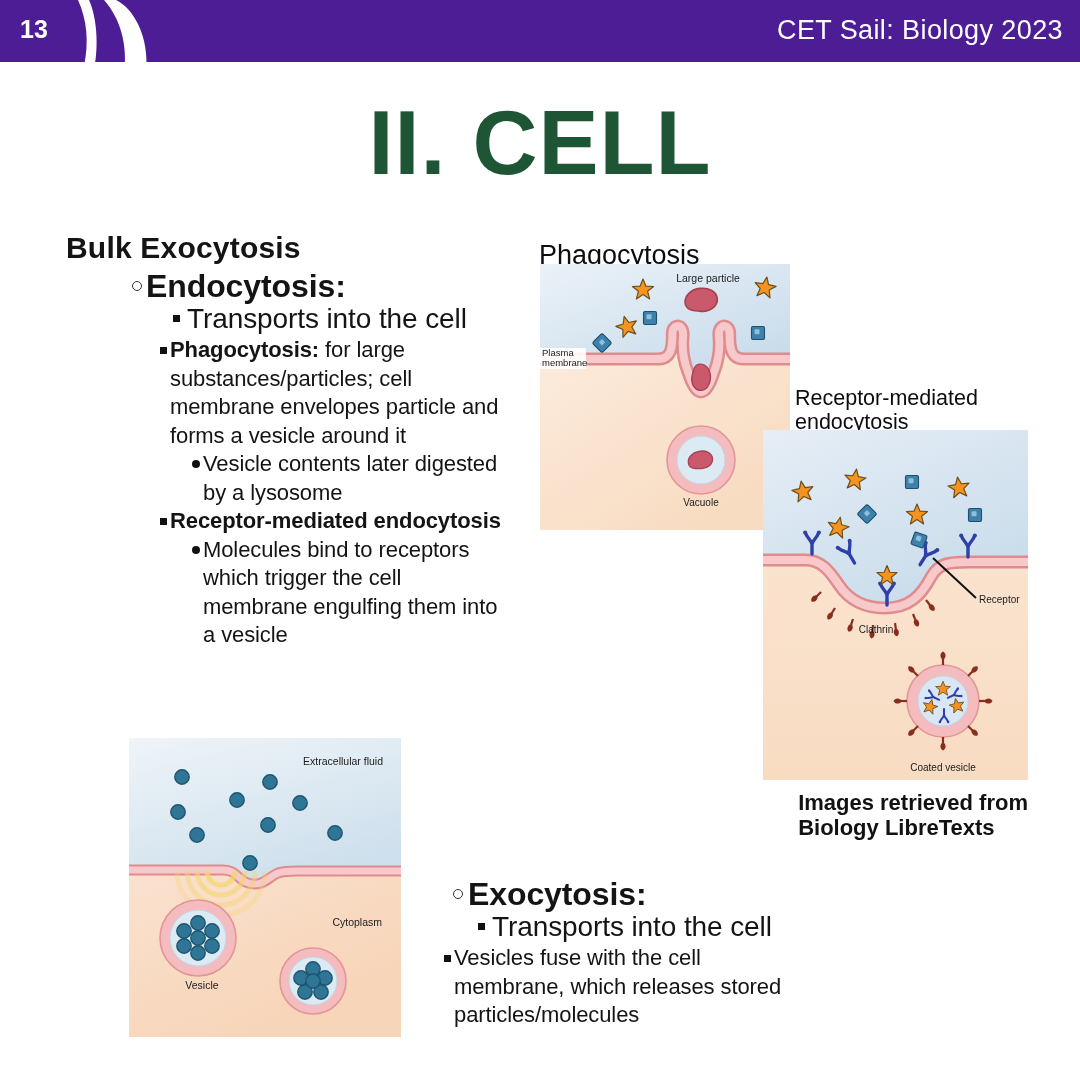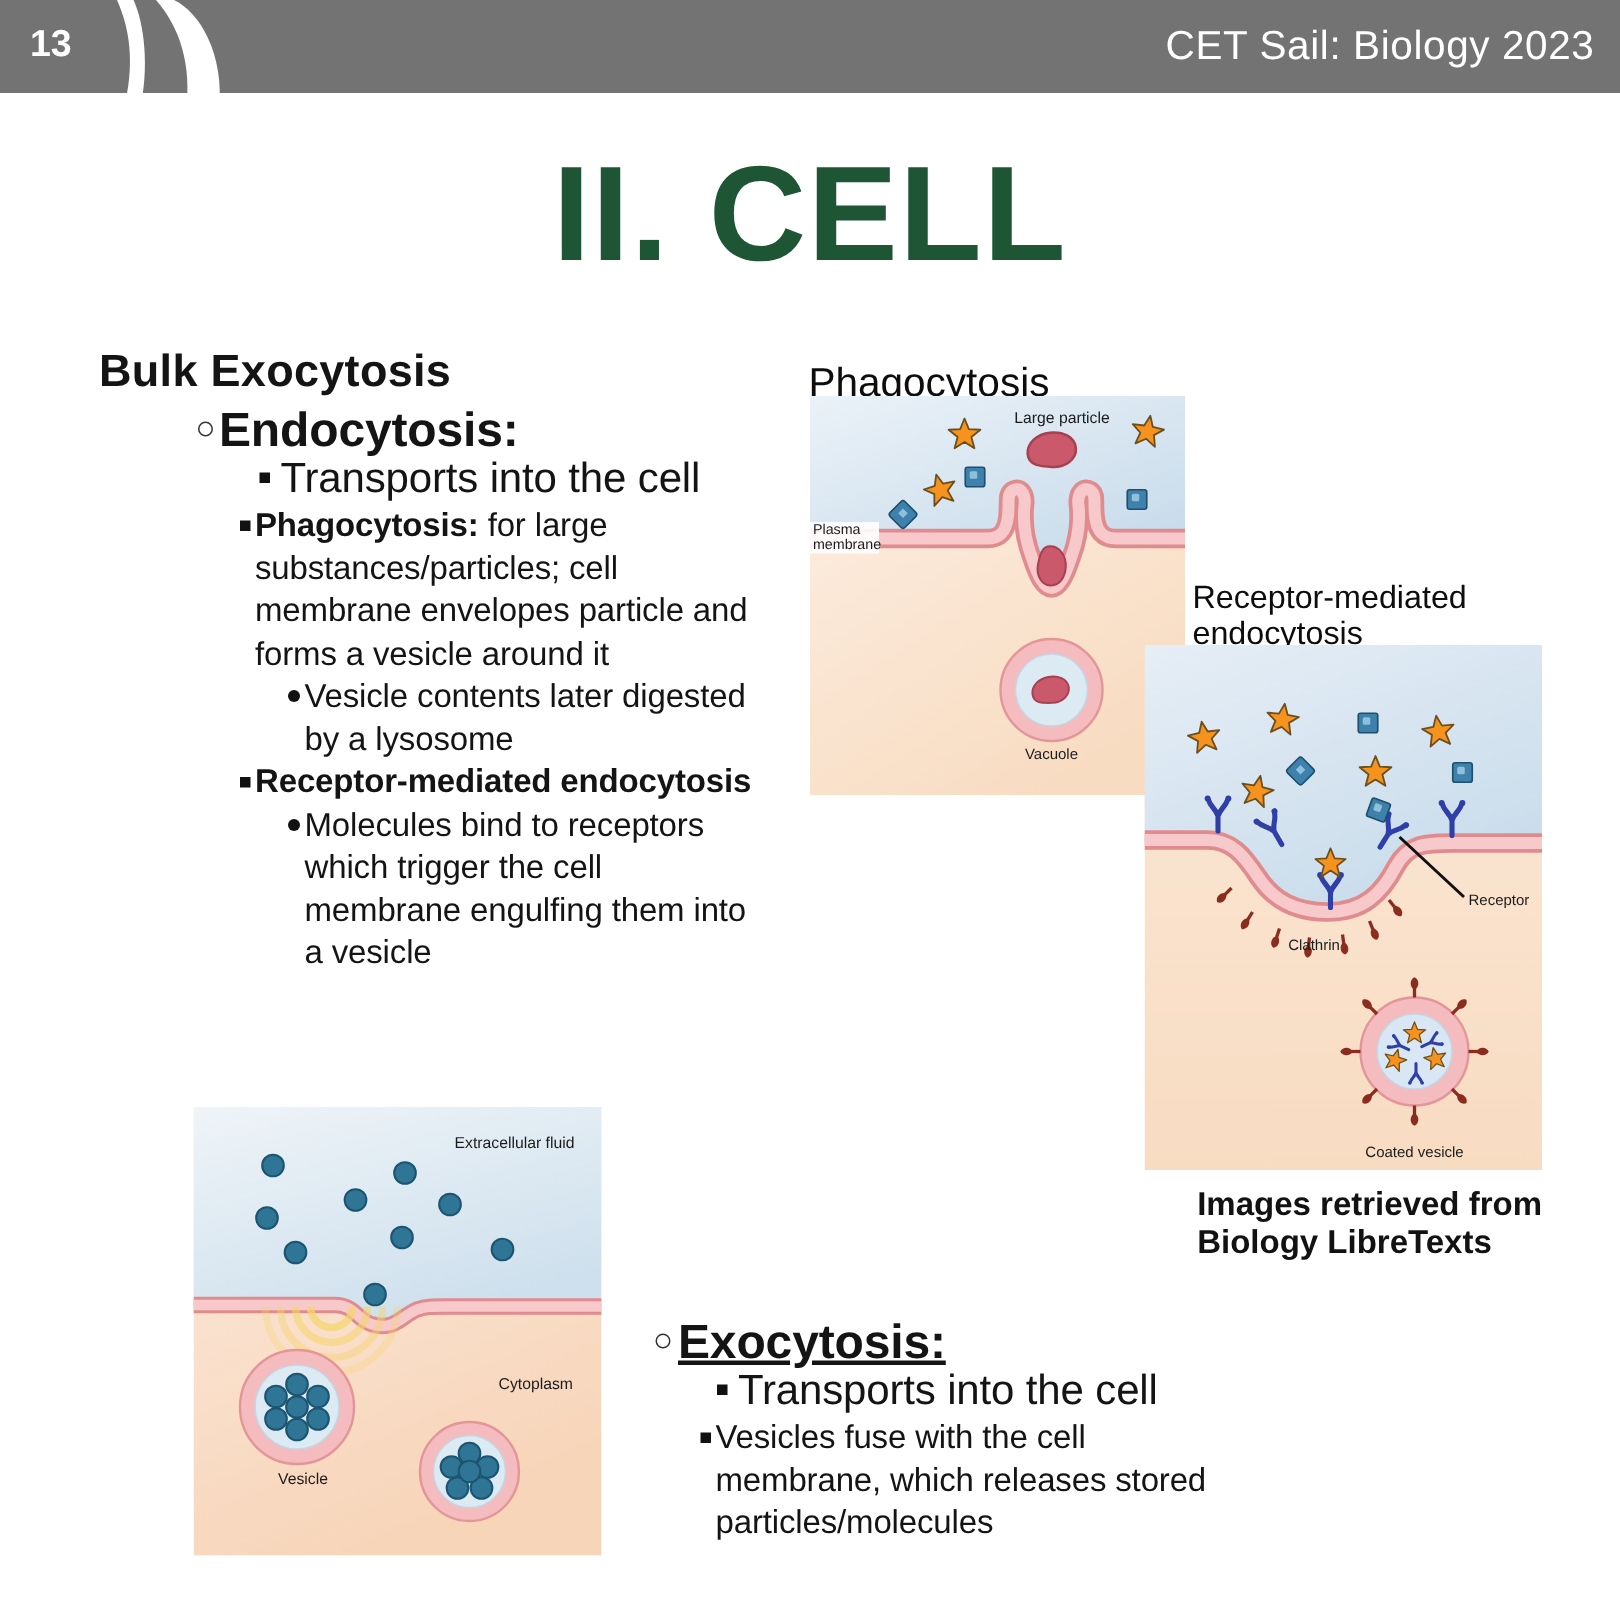--- a/index.html
+++ b/index.html
@@ -1,41 +1,41 @@
 <!DOCTYPE html>
 <html><head>
 <meta charset="utf-8">
 <style>
   html,body{margin:0;padding:0;background:#e8e8e8;}
   #page{position:relative;width:1080px;height:1080px;background:#ffffff;overflow:hidden;
         font-family:"Liberation Sans",sans-serif;color:#141414;margin:0 auto;}
 
   
-  .header{position:absolute;left:0;top:0;width:1080px;height:62px;background:#737373;}
+  .header{position:absolute;left:0;top:0;width:1080px;height:62px;background:#4c1d95;}
   .page-num{position:absolute;left:20px;top:15px;font-size:25px;font-weight:bold;color:#fff;}
   .header-title{position:absolute;right:17px;top:15px;font-size:27px;font-weight:500;color:#fff;letter-spacing:.4px;}
   .sails{position:absolute;left:60px;top:0;}
 
   
   .slide-title{position:absolute;left:0;top:92px;width:1080px;text-align:center;
                font-size:90px;font-weight:800;letter-spacing:1px;color:#1E5635;}
 
   
   .tblock{position:absolute;line-height:28.5px;font-size:22px;letter-spacing:-.1px;}
   .bulk{left:66px;top:230px;width:474px;}
   .exo{left:438px;top:878px;width:400px;}
   .tblock h2{font-size:30px;line-height:36px;font-weight:bold;margin:0 0 4px 0;letter-spacing:.2px;}
   .li{position:relative;}
   .l1{margin-left:80px;font-size:32px;line-height:32px;font-weight:bold;}
   .l2a{margin-left:121px;font-size:28px;line-height:34px;}
   .l2{margin-left:104px;}
   .l3{margin-left:137px;}
-  .exo .l1{margin-left:14px;text-decoration:underline;}
+  .exo .l1{margin-left:30px;}
   .exo .l2a{margin-left:54px;}
-  .exo .l2{margin-left:39px;}
+  .exo .l2{margin-left:16px;}
   .mk{position:absolute;display:block;}
   .mk-circle{left:-14px;top:11px;width:8px;height:8px;border:1.6px solid #333;border-radius:50%;}
   .exo .mk-circle{left:-15px;}
   .mk-square{left:-10px;top:11px;width:7px;height:7px;background:#111;}
   .l2a .mk-square{left:-14px;top:13px;}
   .mk-dot{left:-11px;top:10px;width:8px;height:8px;background:#111;border-radius:50%;}
   .ln b{font-weight:bold;}
 
   
   .phago-title{position:absolute;left:539px;top:240px;font-size:27px;color:#0d0d0d;}

